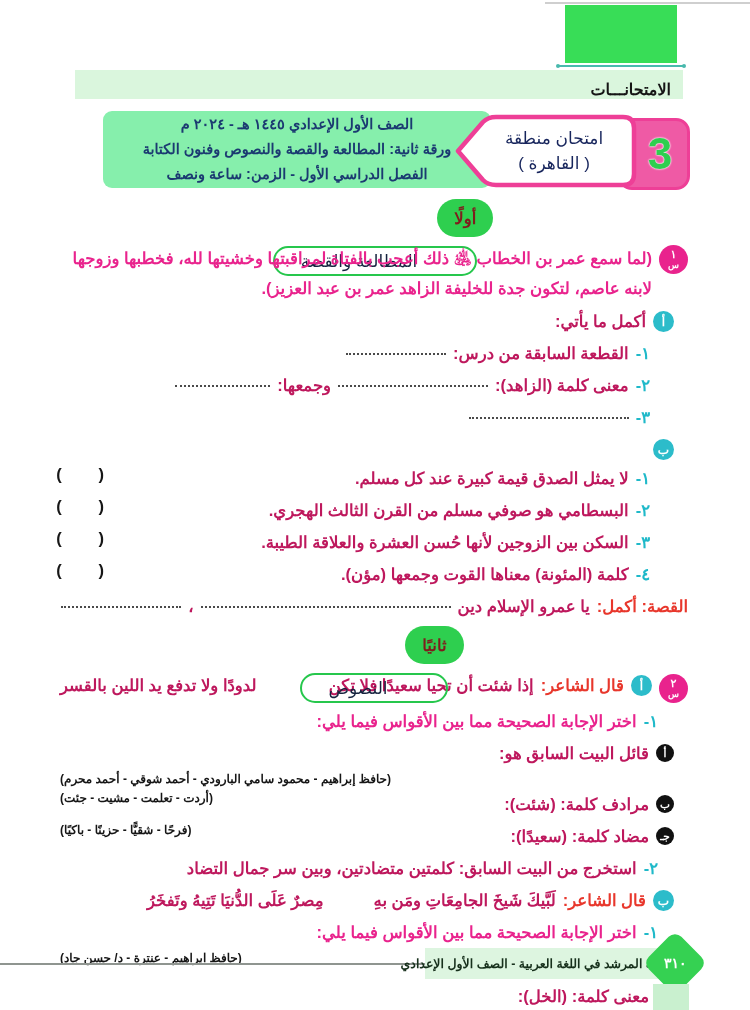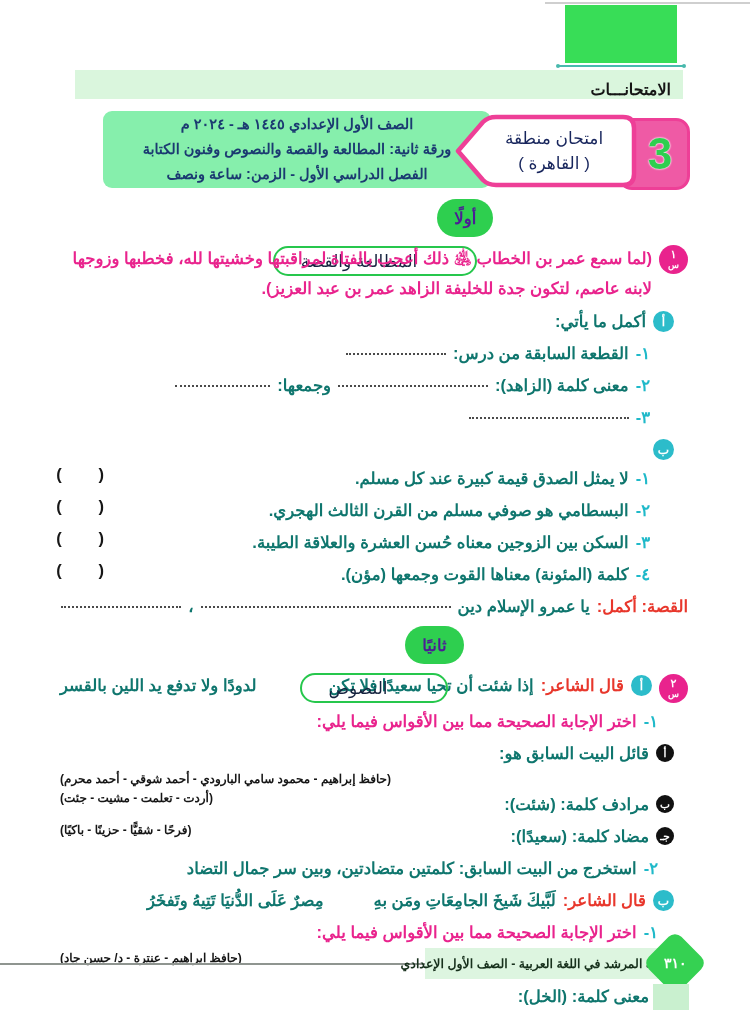--- a/index.html
+++ b/index.html
@@ -54,26 +54,26 @@
   .pill .outline{
     display:inline-block;box-sizing:border-box;height:30px;
     border:2.5px solid #26c74c;border-radius:16px;
     padding:3px 58px 3px 26px;
     font-size:17px;font-weight:normal;color:#15233f;white-space:nowrap;margin-top:43px;
   }
   .pill .solid{
     position:absolute;top:-4px;bottom:-4px;right:-16px;
     background:#2ecf4f;border-radius:19px;padding:0 17px;
     display:flex;align-items:center;
-    font-size:16.5px;font-weight:bold;color:#4c1d95;white-space:nowrap;
+    font-size:16.5px;font-weight:bold;color:#7f1d1d;white-space:nowrap;
   }
   
   .content{position:absolute;top:243px;left:60px;width:628px;}
   .row{display:flex;align-items:flex-start;gap:7px;margin-bottom:5px;}
-  .txt{font-size:16.5px;font-weight:bold;color:#0f766e;line-height:27px;}
+  .txt{font-size:16.5px;font-weight:bold;color:#be185d;line-height:27px;}
   .magenta{color:#e9238d;}
   .red{color:#e8372c;}
   .tealtxt{color:#1fb9c9;}
   .q-marker{
     flex:0 0 auto;width:29px;height:29px;border-radius:50%;background:#e9238d;
     display:flex;flex-direction:column;align-items:center;justify-content:center;
     color:#fff;font-weight:bold;line-height:1;margin-top:2px;
   }
   .q-marker .n{font-size:11px;}
   .q-marker .s{font-size:9px;margin-top:1px;}
@@ -194,21 +194,21 @@
     <span class="txt">لا يمثل الصدق قيمة كبيرة عند كل مسلم.</span>
     <span class="paren-blank push-left">(        )</span>
   </div>
   <div class="row indent2">
     <span class="txt tealtxt">٢-</span>
     <span class="txt">البسطامي هو صوفي مسلم من القرن الثالث الهجري.</span>
     <span class="paren-blank push-left">(        )</span>
   </div>
   <div class="row indent2">
     <span class="txt tealtxt">٣-</span>
-    <span class="txt">السكن بين الزوجين معناه حُسن العشرة والعلاقة الطيبة.</span>
+    <span class="txt">السكن بين الزوجين لأنها حُسن العشرة والعلاقة الطيبة.</span>
     <span class="paren-blank push-left">(        )</span>
   </div>
   <div class="row indent2">
     <span class="txt tealtxt">٤-</span>
     <span class="txt">كلمة (المئونة) معناها القوت وجمعها (مؤن).</span>
     <span class="paren-blank push-left">(        )</span>
   </div>
 
   <div class="row">
     <span class="txt red">القصة: أكمل:</span>

